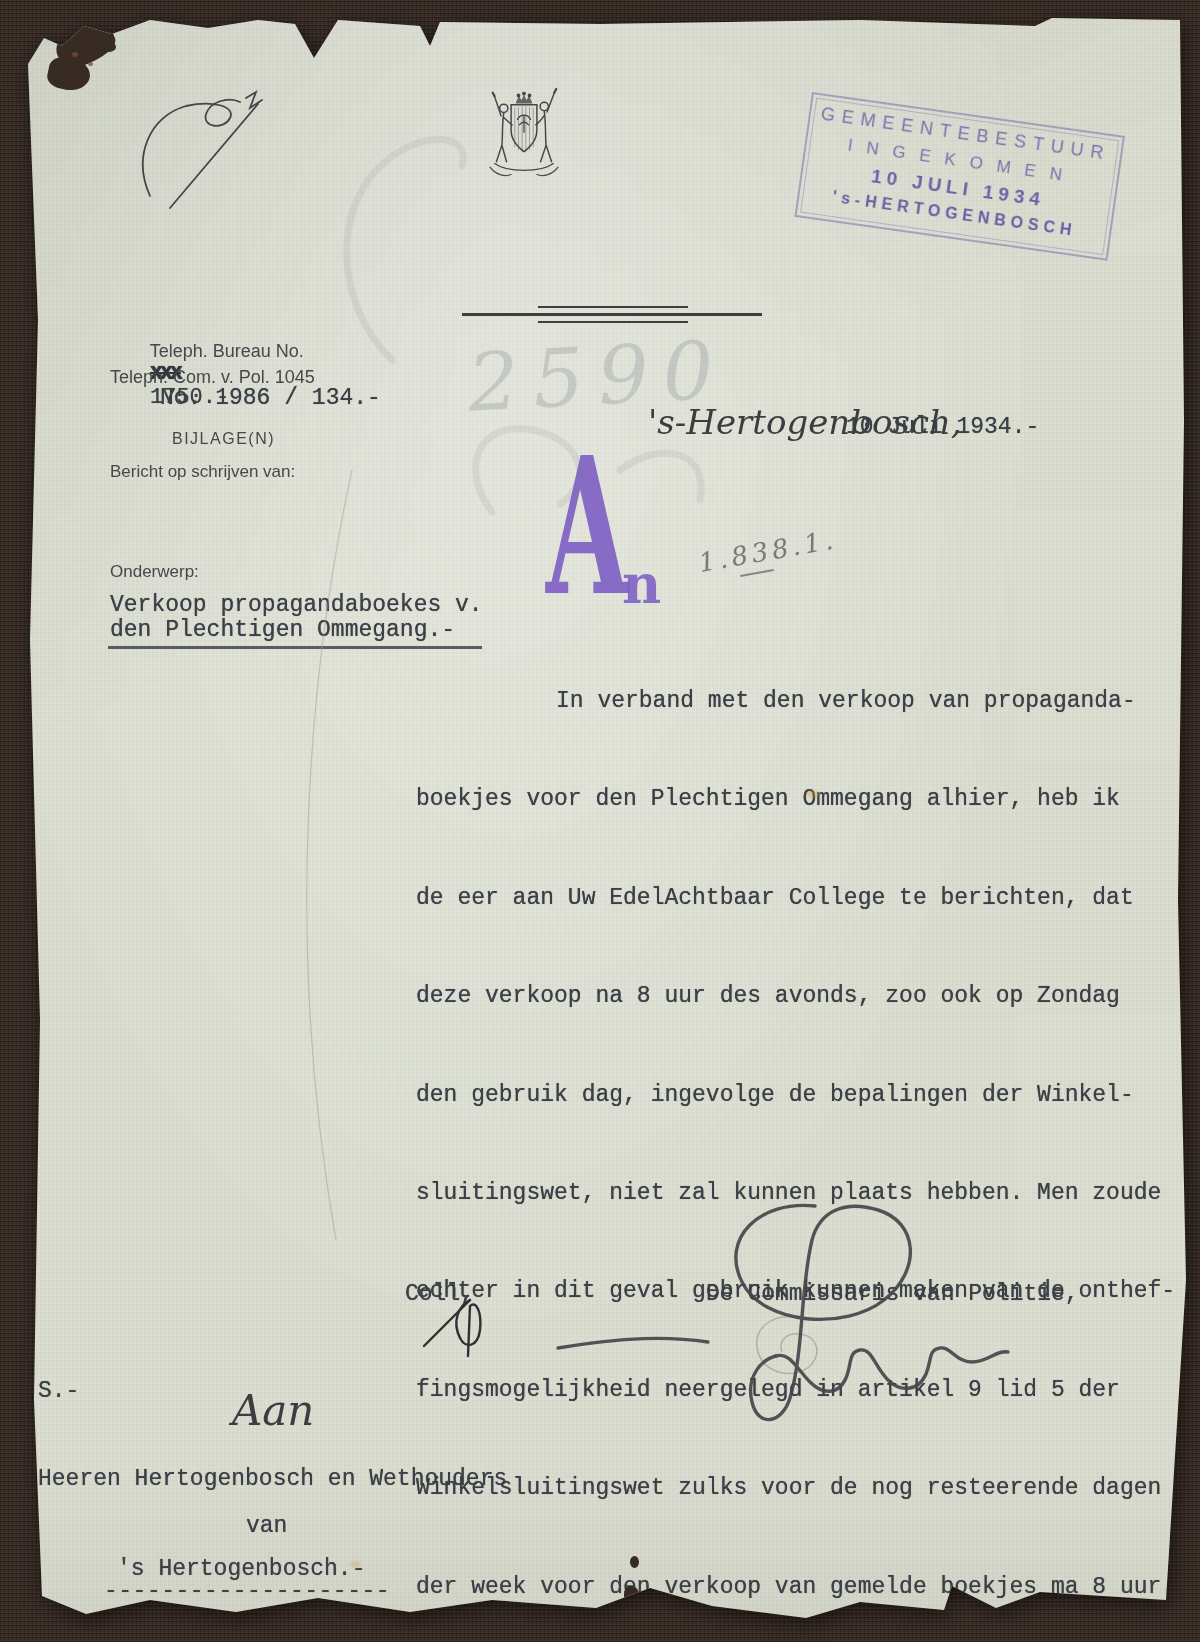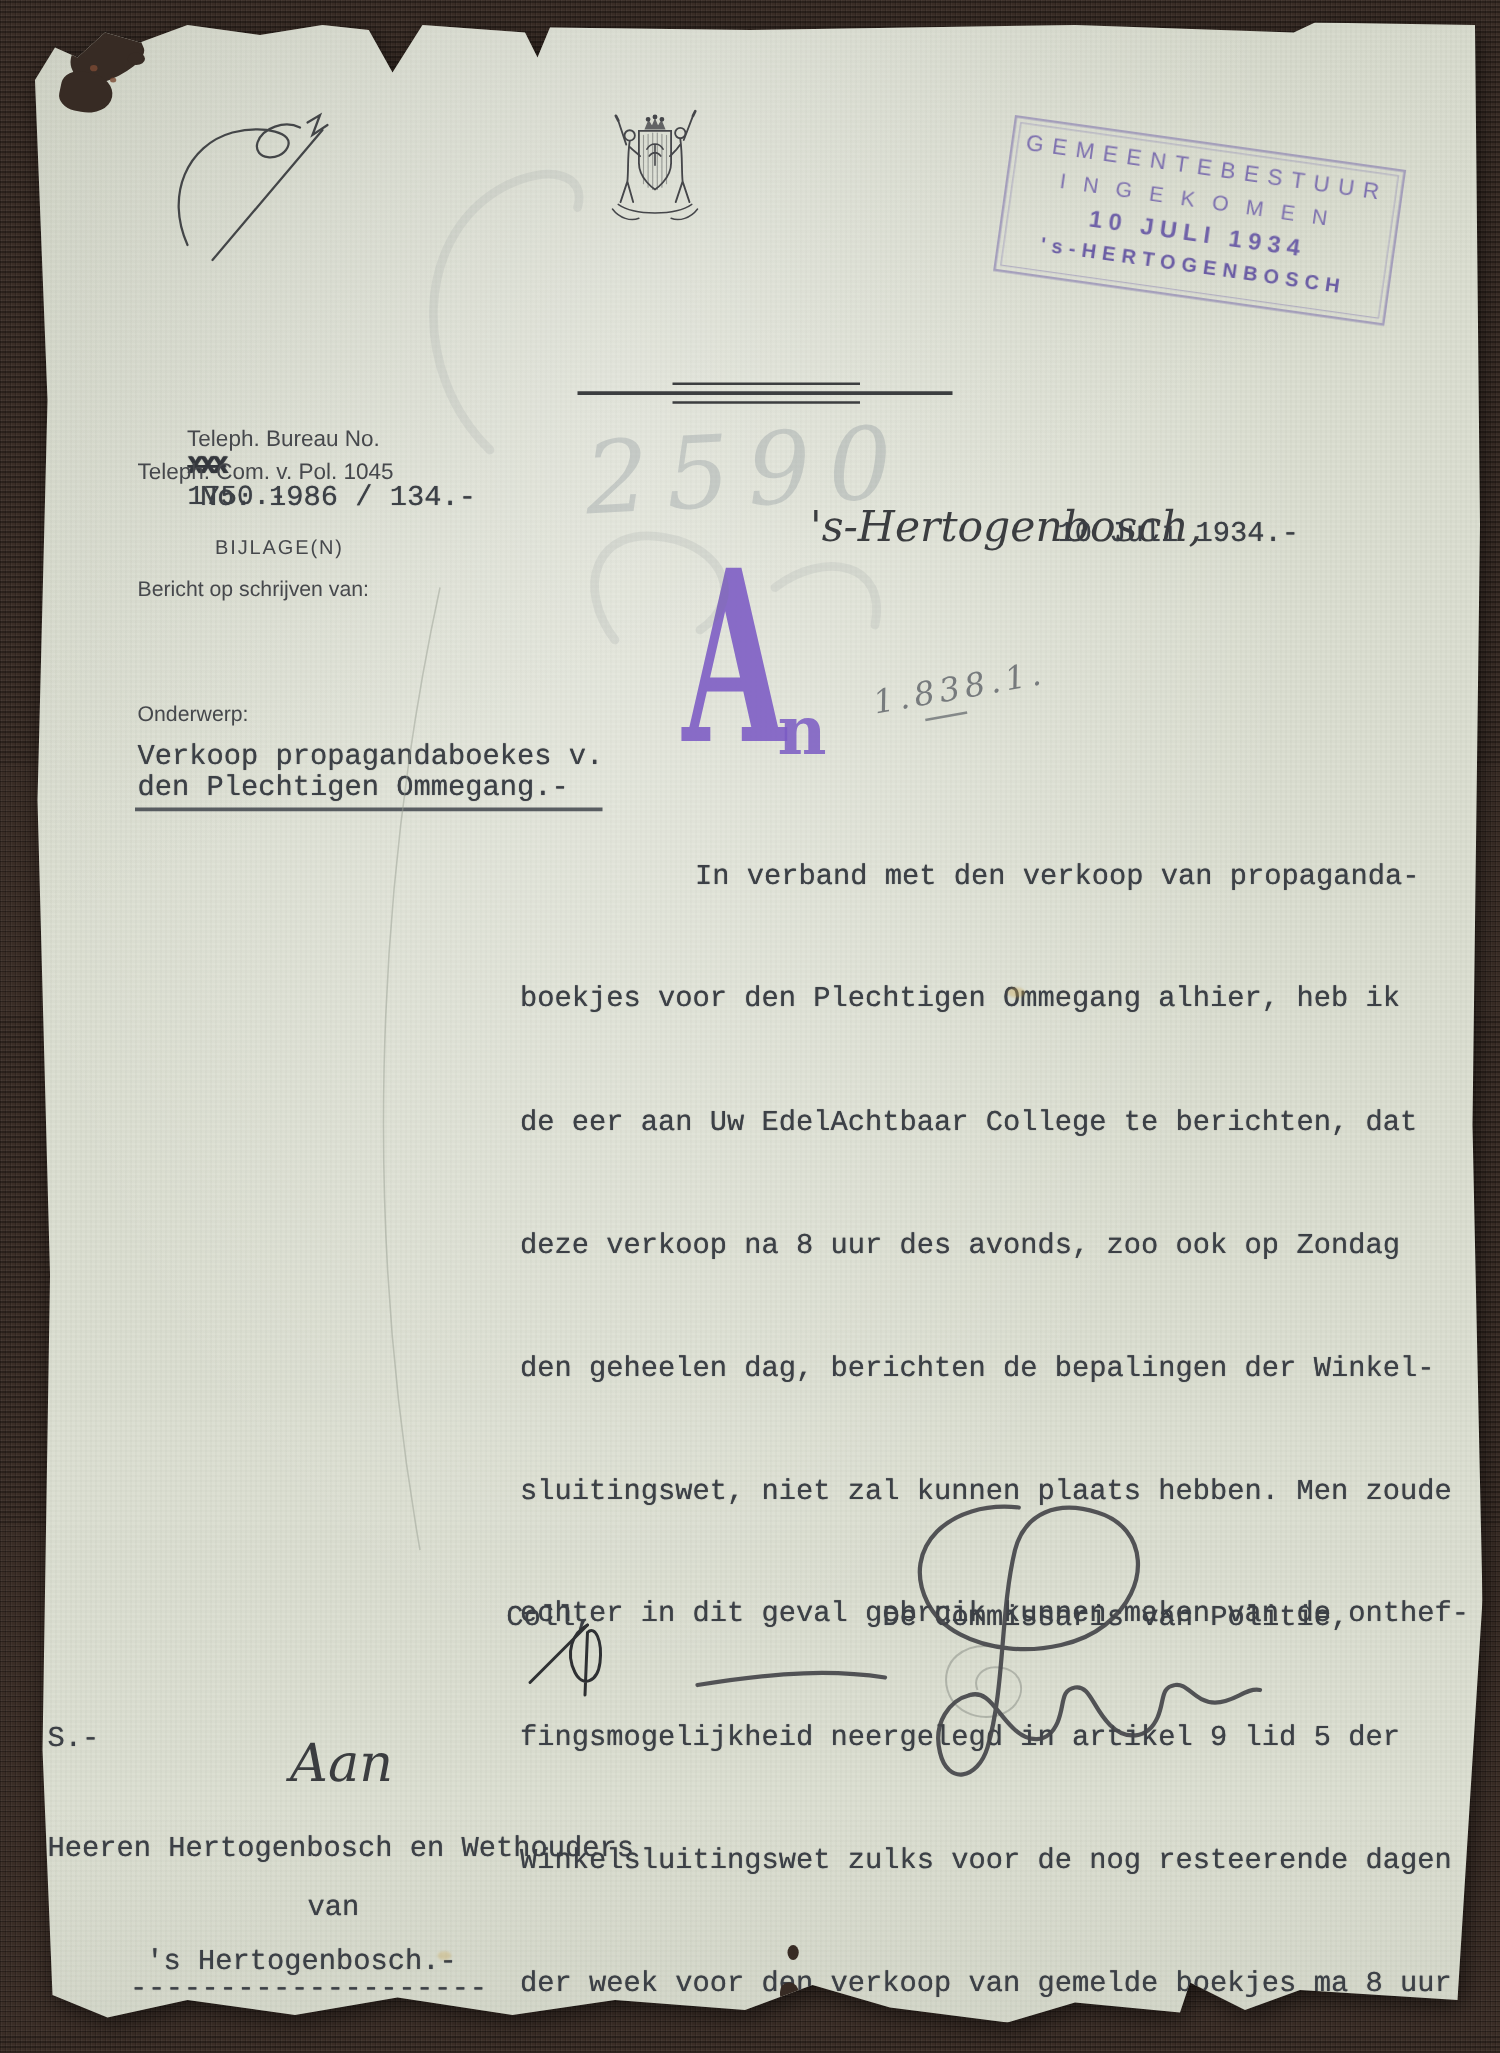--- a/index.html
+++ b/index.html
@@ -117,21 +117,21 @@
       <div class="abs sans" style="left:110px;top:562px;font-size:17px;">Onderwerp:</div>
       <div class="abs mono" style="left:110px;top:592px;">Verkoop propagandaboekes v.</div>
       <div class="abs mono" style="left:110px;top:617px;">den Plechtigen Ommegang.-</div>
       <div class="subject-underline"></div>
 
       <div class="bodytext mono">
         <div class="bl ind1">In verband met den verkoop van propaganda-</div>
         <div class="bl">boekjes voor den Plechtigen Ommegang alhier, heb ik</div>
         <div class="bl">de eer aan Uw EdelAchtbaar College te berichten, dat</div>
         <div class="bl">deze verkoop na 8 uur des avonds, zoo ook op Zondag</div>
-        <div class="bl">den geheelen dag, berichten de bepalingen der Winkel-</div>
+        <div class="bl">den gebruik dag, ingevolge de bepalingen der Winkel-</div>
         <div class="bl">sluitingswet, niet zal kunnen plaats hebben. Men zoude</div>
         <div class="bl">echter in dit geval gebruik kunnen maken van de onthef-</div>
         <div class="bl">fingsmogelijkheid neergelegd in artikel 9 lid 5 der</div>
         <div class="bl">Winkelsluitingswet zulks voor de nog resteerende dagen</div>
         <div class="bl">der week voor den verkoop van gemelde boekjes ma 8 uur.</div>
         
         
         
         
       </div>

